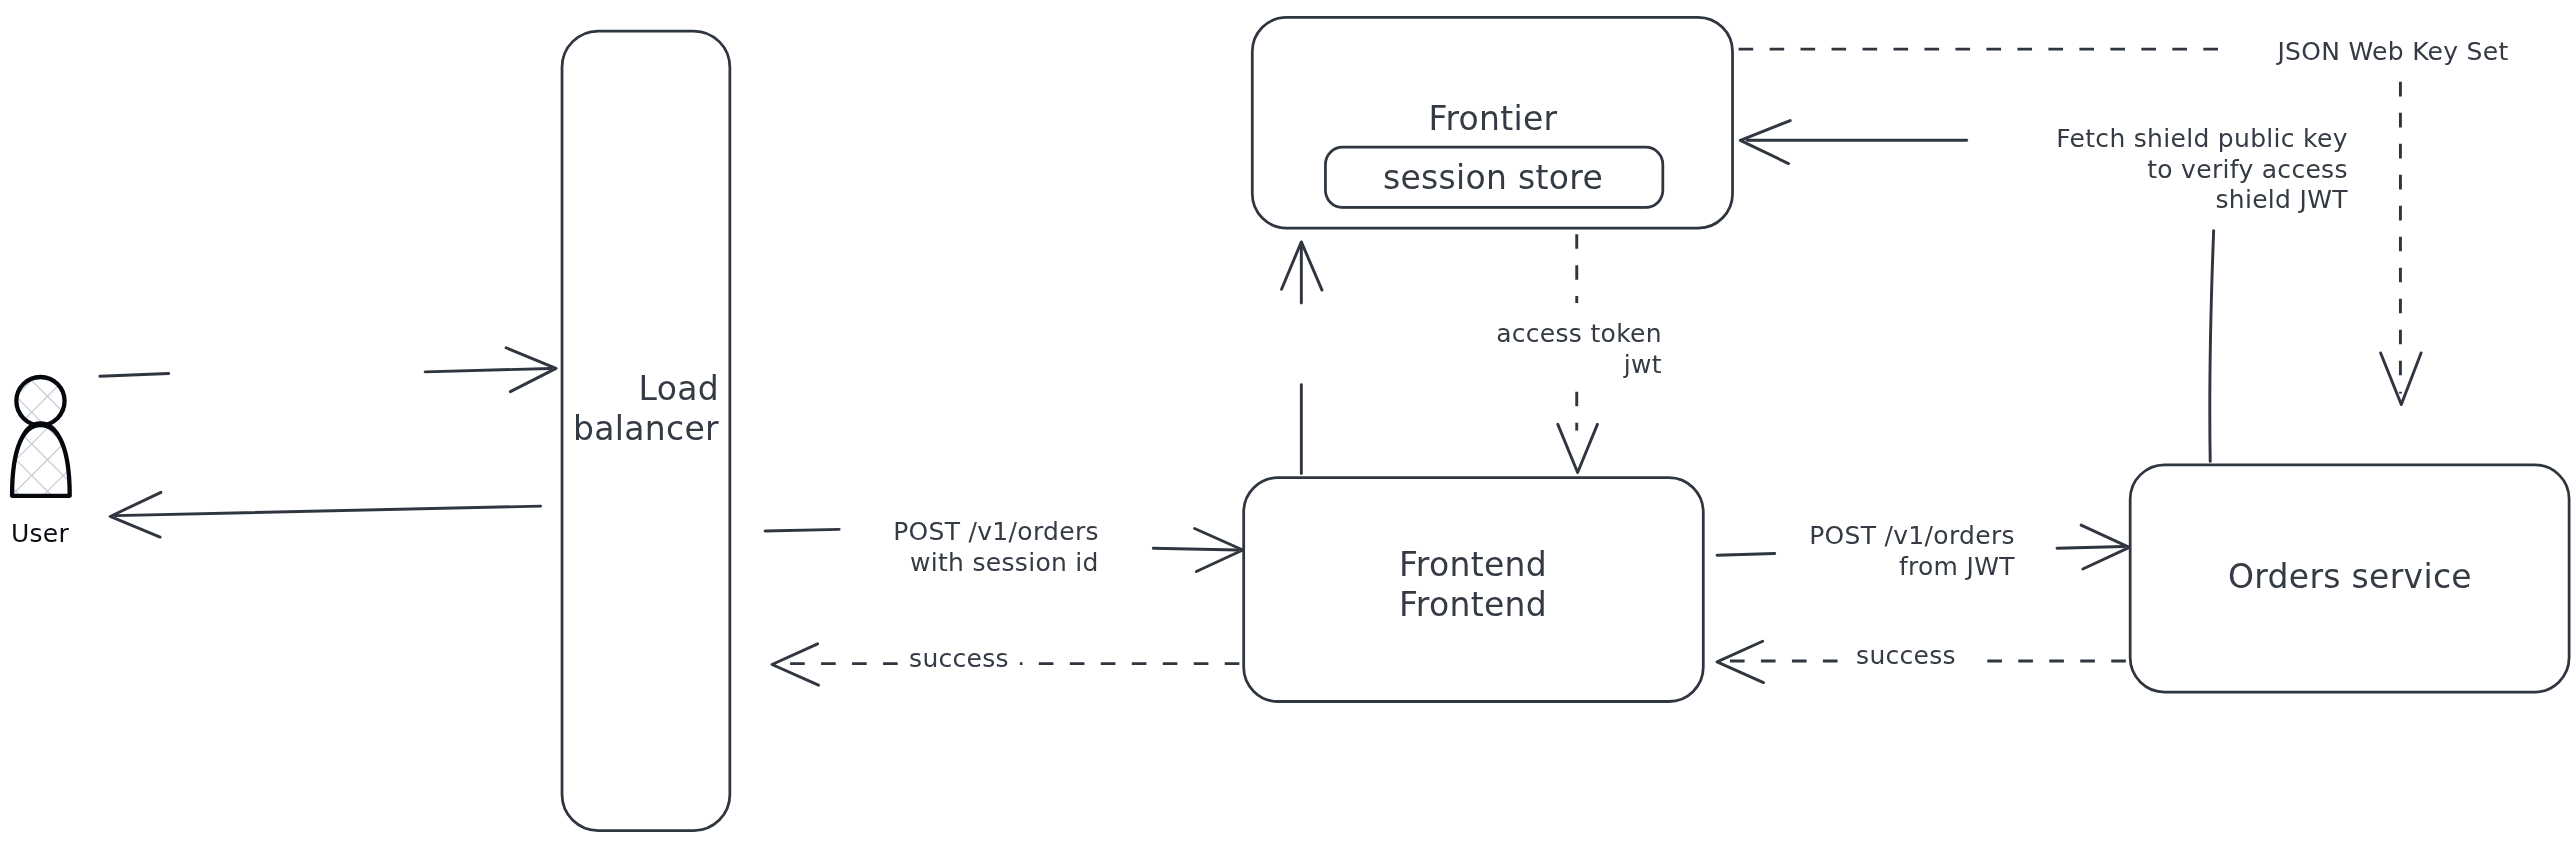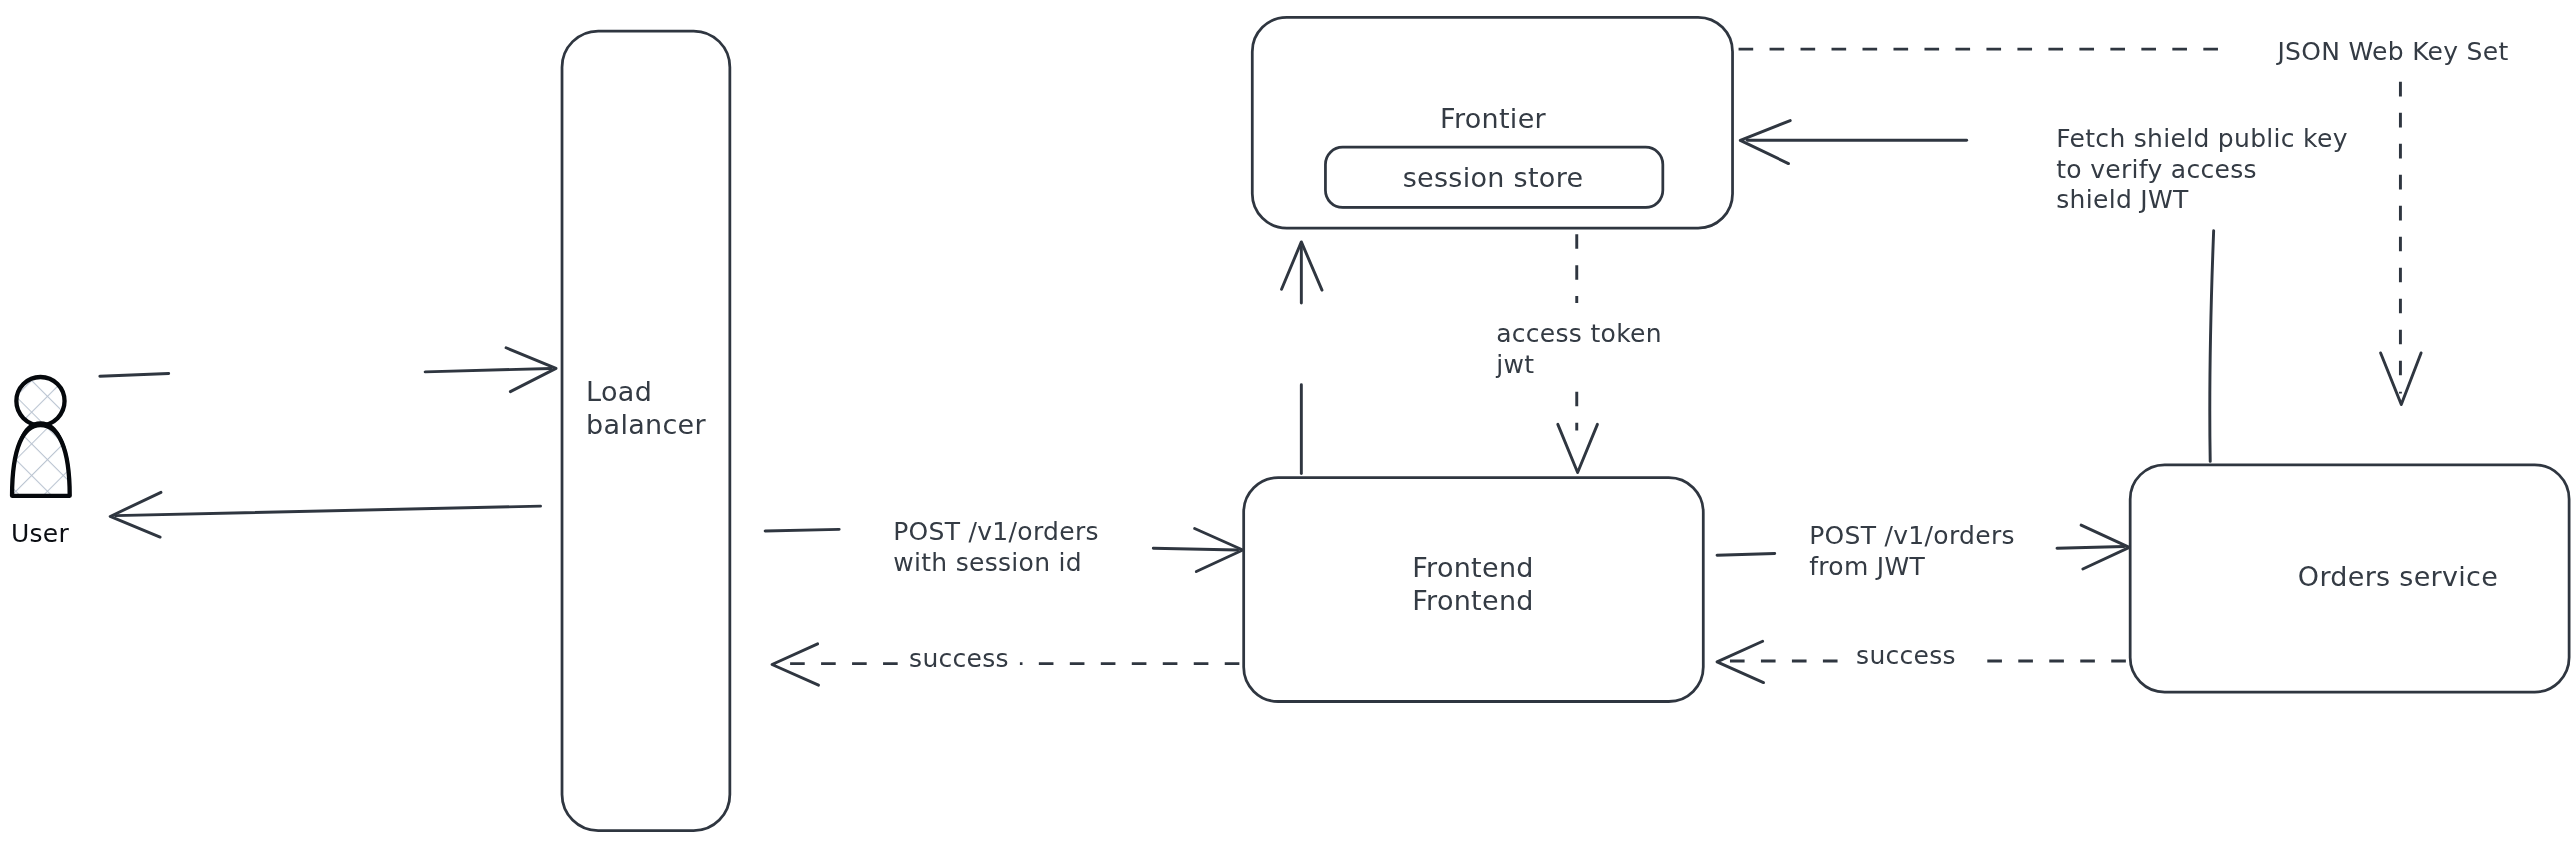--- a/index.html
+++ b/index.html
@@ -76,26 +76,26 @@
     stroke-width: 2.4;
   }
   .dlabel {
     position: absolute;
     color: #343b44;
     font-family: "DejaVu Sans", sans-serif;
     font-size: 26px;
     line-height: 1.22;
     letter-spacing: 0.3px;
     white-space: pre;
-    text-align: left;
+    text-align: right;
     transform: translate(-50%, -50%);
     pointer-events: none;
   }
   .dlabel.node-title {
-    font-size: 27px;
+    font-size: 33px;
   }
   .dlabel.edge-note {
     font-size: 25px;
   }
   .dlabel.actor-caption {
     font-size: 25px;
     color: #0b0e13;
   }
 </style>
 </head>
@@ -212,21 +212,21 @@
   <div class="dlabel actor-caption" style="left:40px; top:534px;">User</div>
 
   <div class="dlabel node-title" style="left:646px; top:409px;"><span>Load</span><br><span>balancer</span></div>
 
   <div class="dlabel node-title" style="left:1493px; top:119px;">Frontier</div>
 
   <div class="dlabel node-title" style="left:1493px; top:178px;">session store</div>
 
   <div class="dlabel node-title" style="left:1473px; top:585px;"><span>Frontend</span><br><span>Frontend</span></div>
 
-  <div class="dlabel node-title" style="left:2350px; top:577px;margin-left:48px;">Orders service</div>
+  <div class="dlabel node-title" style="left:2350px; top:577px;">Orders service</div>
 
 
   <div class="dlabel edge-note" style="left:996px; top:547px;"><span>POST /v1/orders</span><br><span>with session id</span></div>
 
   <div class="dlabel edge-note" style="left:959px; top:659px;">success</div>
 
 
   <div class="dlabel edge-note" style="left:1579px; top:349px;"><span>access token</span><br><span>jwt</span></div>
 
   <div class="dlabel edge-note" style="left:1912px; top:551px;"><span>POST /v1/orders</span><br><span>from JWT</span></div>

